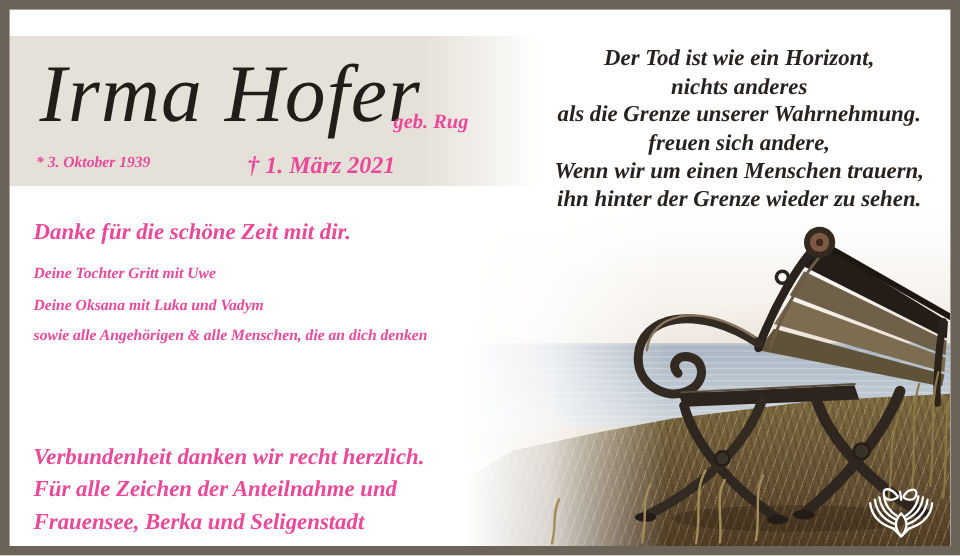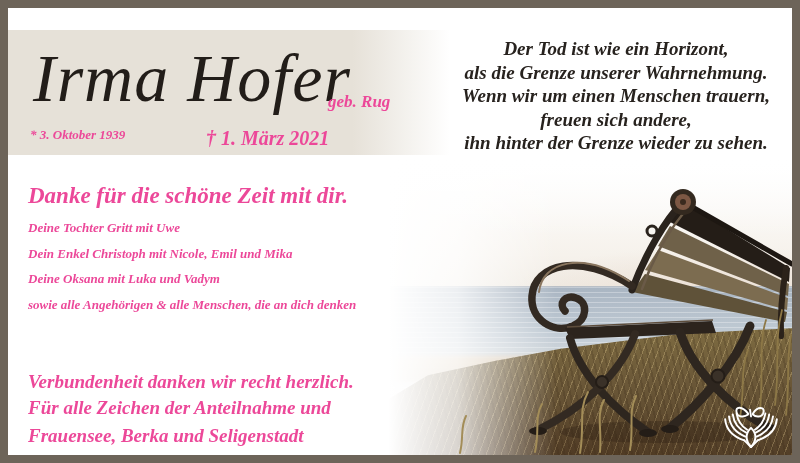--- a/index.html
+++ b/index.html
@@ -23,21 +23,21 @@
     left:33px;top:44px;font-size:68px;font-weight:normal;line-height:1;
     letter-spacing:1px;color:#221d19;
   }
   .maiden-name{left:328px;top:92px;font-size:17px;}
   .birth-date{left:30px;top:127px;font-size:13px;}
   .death-date{left:206px;top:127px;font-size:20px;}
   .poem{
     left:446px;top:27px;width:340px;text-align:center;
     font-size:19px;line-height:23.5px;color:#27221e;margin-top:10px;
   }
-  .thanks-heading{left:28px;top:183px;font-size:23px;}
+  .thanks-heading{left:28px;top:183px;font-size:19px;}
   .family-list{left:28px;top:215px;font-size:13px;line-height:25.5px;}
   .gratitude{left:28px;top:369px;font-size:19px;line-height:25.5px;}
   .places-line{left:28px;top:425px;font-size:19px;font-family:Liberation Serif, serif;}
 
   
   .photo{position:absolute;left:300px;top:160px;width:492px;height:295px;overflow:hidden;z-index:1;}
   .sky{
     position:absolute;left:0;top:0;width:100%;height:135px;
     background:
       radial-gradient(300px 70px at 85% 100%, rgba(232,214,200,0.55), transparent 70%),
@@ -165,31 +165,31 @@
 
 <div class="name-box"></div>
 
 <div class="txt deceased-name">Irma Hofer</div>
 <div class="txt maiden-name">geb. Rug</div>
 <div class="txt birth-date">* 3. Oktober 1939</div>
 <div class="txt death-date">† 1. März 2021</div>
 
 <div class="txt poem">
   <div>Der Tod ist wie ein Horizont,</div>
+  <div>nichts anderes</div>
   <div>als die Grenze unserer Wahrnehmung.</div>
+  <div>freuen sich andere,</div>
   <div>Wenn wir um einen Menschen trauern,</div>
-  <div>freuen sich andere,</div>
   <div>ihn hinter der Grenze wieder zu sehen.</div>
 </div>
 
 <div class="txt thanks-heading">Danke für die schöne Zeit mit dir.</div>
 
 <div class="txt family-list">
   <div>Deine Tochter Gritt mit Uwe</div>
-  <div>Dein Enkel Christoph mit Nicole, Emil und Mika</div>
   <div>Deine Oksana mit Luka und Vadym</div>
   <div>sowie alle Angehörigen &amp; alle Menschen, die an dich denken</div>
 </div>
 
 <div class="txt gratitude">
   <div>Verbundenheit danken wir recht herzlich.</div>
   <div>Für alle Zeichen der Anteilnahme und</div>
 </div>
 
 <div class="txt places-line">Frauensee, Berka und Seligenstadt</div>

